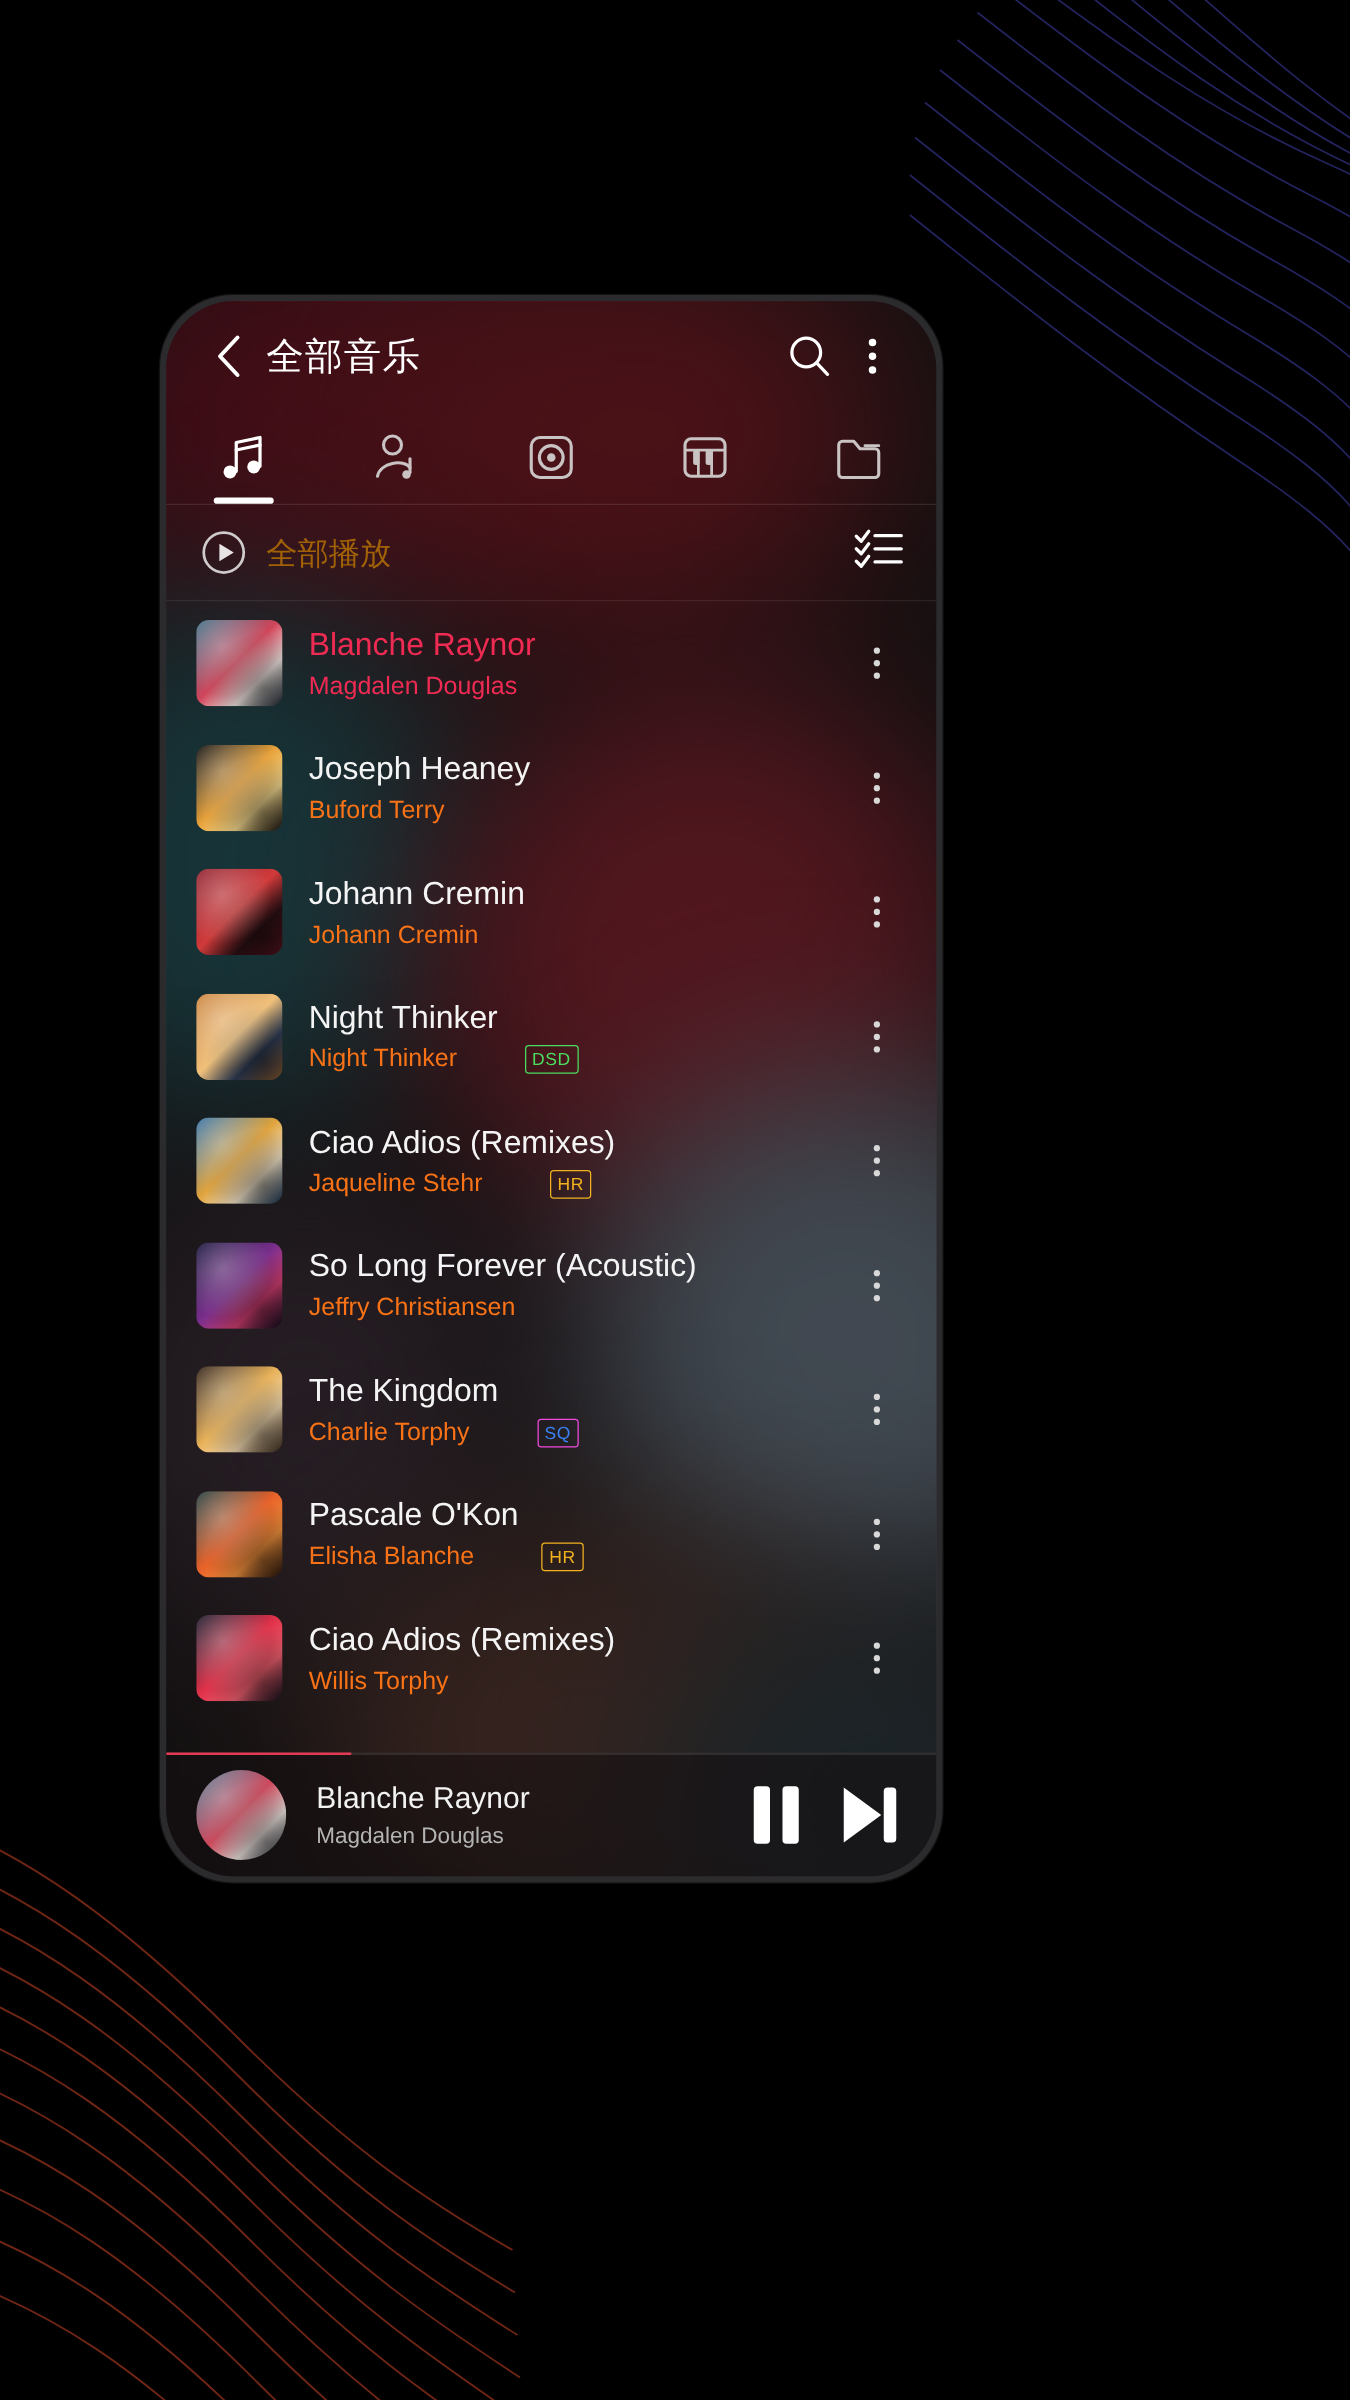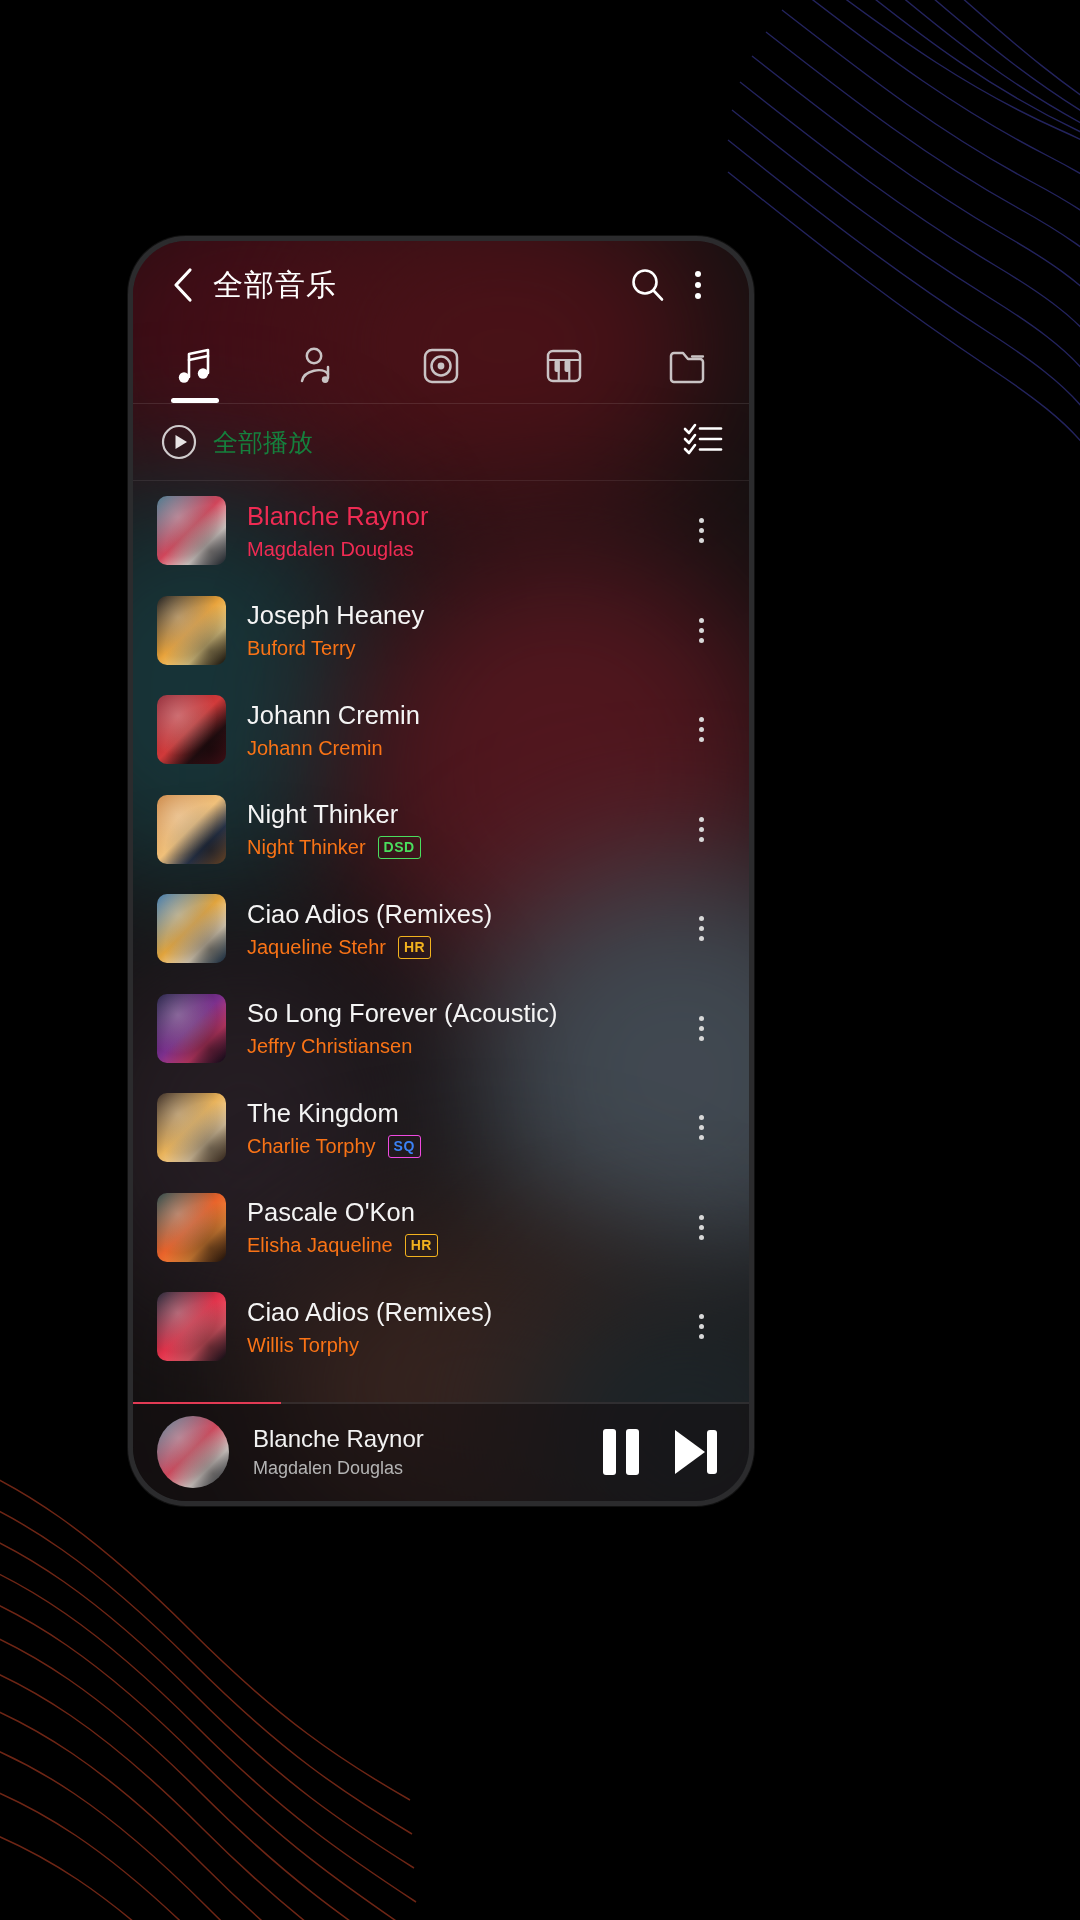--- a/index.html
+++ b/index.html
@@ -41,33 +41,33 @@
 
   
   .tabs{ height:74px; flex:0 0 74px; display:flex; align-items:center; }
   .tab{ flex:1; height:100%; display:flex; flex-direction:column; align-items:center; justify-content:center; cursor:pointer; position:relative; }
   .tab svg{ display:block; }
   .tab .underline{ position:absolute; bottom:0; width:48px; height:5px; border-radius:3px; background:#fff; }
   .tabs-sep{ height:1px; background:rgba(255,255,255,.10); }
 
   
   .playall{ height:76px; flex:0 0 76px; display:flex; align-items:center; padding:0 26px 0 28px; }
-  .playall .lbl{ color:#15803d; font-size:25px; margin-left:16px; flex:1; }
+  .playall .lbl{ color:#a16207; font-size:25px; margin-left:16px; flex:1; }
   .playall-sep{ height:1px; background:rgba(255,255,255,.08); margin:0 0 0 0; }
 
   
   .list{ flex:1; overflow:hidden; }
   .row{ height:99.5px; display:flex; align-items:center; padding:0 26px 0 24px; position:relative; }
   .art{ width:69px; height:69px; border-radius:10px; flex:0 0 69px; overflow:hidden; position:relative; }
   .art .layer{ position:absolute; inset:0; }
   .meta{ flex:1; margin-left:21px; min-width:0; }
   .t1{ font-size:25.5px; color:#f4f4f4; white-space:nowrap; overflow:hidden; text-overflow:ellipsis; line-height:1.2; }
   .t2row{ display:flex; align-items:center; gap:12px; margin-top:6px; }
   .t2{ font-size:20px; color:#f97316; white-space:nowrap; overflow:hidden; text-overflow:ellipsis; }
-  .badge{ font-size:14px; line-height:1; padding:3px 5px 4px; border:1.6px solid; border-radius:3px; font-weight:700; letter-spacing:.5px; flex:0 0 auto; }
+  .badge{ font-size:14px; line-height:1; padding:3px 5px 4px; border:1.6px solid; border-radius:3px; font-weight:400; letter-spacing:.5px; flex:0 0 auto;margin-left:42px; }
   .row.playing .t1,.row.playing .t2{ color:#ef2b53; }
   .rowmenu{ width:44px; height:60px; display:flex; align-items:center; justify-content:center; cursor:pointer; flex:0 0 44px; }
   .dots-sm{ display:flex; flex-direction:column; gap:5px; align-items:center; }
   .dots-sm i{ width:5px; height:5px; border-radius:50%; background:#d8d8d8; display:block; }
 
   
   .player{ flex:0 0 99px; height:99px; display:flex; align-items:center; padding:0 30px 0 24px; position:relative; background:rgba(20,14,16,.55); }
   .progress{ position:absolute; top:0; left:0; right:0; height:2px; background:rgba(255,255,255,.10); }
   .progress .bar{ height:100%; background:#e23a54; width:24%; }
   .pavatar{ width:72px; height:72px; border-radius:50%; overflow:hidden; flex:0 0 72px; position:relative; }
@@ -347,21 +347,21 @@
                 <i></i>
               </span>
             </span>
           </div>
           <div class="row">
             <span class="art">
               <span class="layer" style="background:linear-gradient(135deg,#1b3a3a 0%,#e8622a 48%,#f0903c 72%,#20100a 100%)"></span>
               <span class="layer" style="background:radial-gradient(circle at 30% 30%, rgba(255,255,255,.30), transparent 58%),radial-gradient(circle at 78% 80%, rgba(0,0,0,.45), transparent 60%)"></span>
             </span>
             <span class="meta"><span class="t1">Pascale O'Kon</span><span class="t2row">
-                <span class="t2">Elisha Jaqueline</span>
+                <span class="t2">Elisha Blanche</span>
                 <span class="badge" style="color:#f2b21e;border-color:#f2b21e">HR</span>
               </span></span>
             <span class="rowmenu">
               <span class="dots-sm">
                 <i></i>
                 <i></i>
                 <i></i>
               </span>
             </span>
           </div>

